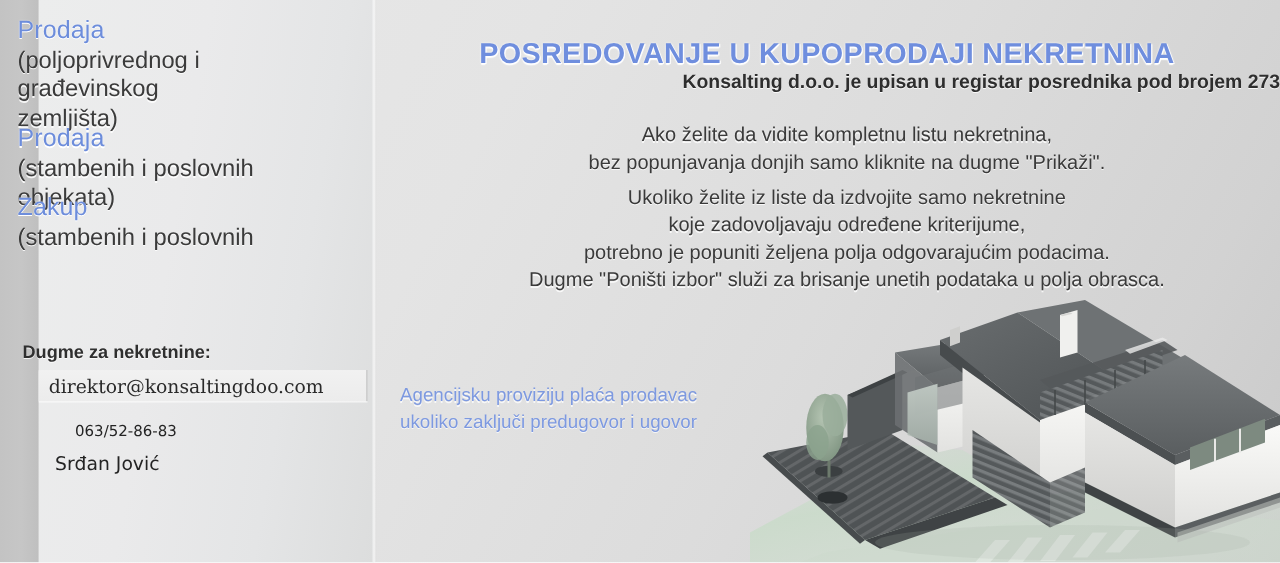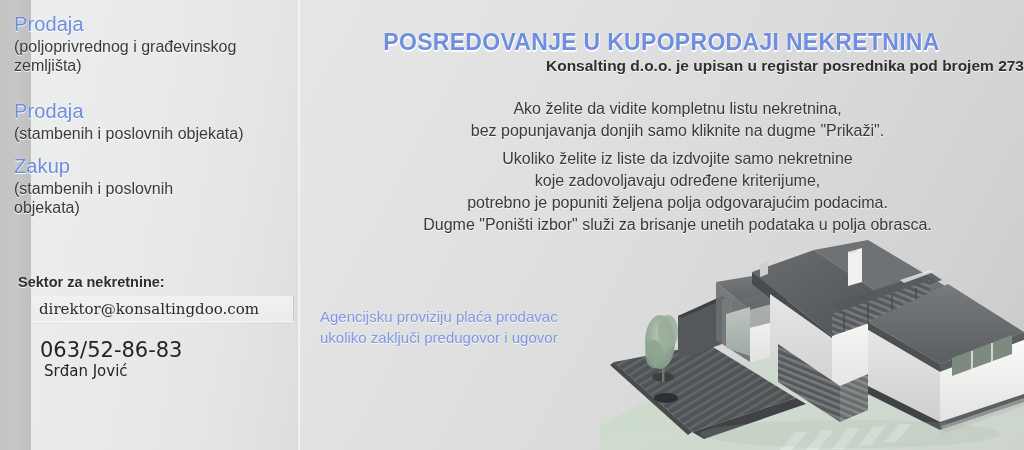--- a/index.html
+++ b/index.html
@@ -47,21 +47,21 @@
   .nav-title {
     font-size: 20px;
     color: #6d8ddb;
     line-height: 1.08;
     text-shadow: 0 1px 0 #ffffff, 0 0 1px rgba(255,255,255,.9);
     letter-spacing: .1px;
     margin: 0 0 1px 0;
     cursor: pointer;
   }
   .nav-sub {
-    font-size: 16px;
+    font-size: 19px;
     color: #3b3b3b;
     line-height: 1.24;
     text-shadow: 0 1px 0 rgba(255,255,255,.85);
   }
 
   .sector-label {
     position: absolute;
     left: 18px; top: 274px;
     font-size: 14.5px;
     font-weight: bold;
@@ -83,23 +83,23 @@
   }
   .email-text {
     font-family: "DejaVu Serif", serif;
     font-size: 15px;
     color: #2a2a2a;
     white-space: nowrap;
   }
 
   .contact-phone {
     position: absolute;
-    left: 40px; top: 338px;
+    left: 60px; top: 338px;
     font-family: "DejaVu Sans", sans-serif;
-    font-size: 21px;
+    font-size: 12px;
     color: #242424;
   }
   .contact-name {
     position: absolute;
     left: 44px; top: 362px;
     font-family: "DejaVu Sans", sans-serif;
     font-size: 15px;
     color: #242424;
   }
 
@@ -176,24 +176,23 @@
   </div>
 
   <div class="nav-block" style="top:101px;">
     <div class="nav-title">Prodaja</div>
     <div class="nav-sub">(stambenih i poslovnih objekata)</div>
   </div>
 
   <div class="nav-block" style="top:156px;">
     <div class="nav-title">Zakup</div>
     <div class="nav-sub">(stambenih i poslovnih</div>
-    <div class="nav-sub">objekata)</div>
-  </div>
-
-  <div class="sector-label">Sektor za nekretnine:</div>
+  </div>
+
+  <div class="sector-label">Dugme za nekretnine:</div>
 
   <div class="email-box">
     <span class="email-text">direktor@konsaltingdoo.com</span>
   </div>
 
   <div class="contact-phone">063/52-86-83</div>
   <div class="contact-name">Srđan Jović</div>
 
   <div class="main-title">POSREDOVANJE U KUPOPRODAJI NEKRETNINA</div>
   <div class="main-subtitle">Konsalting d.o.o. je upisan u registar posrednika pod brojem 273</div>

